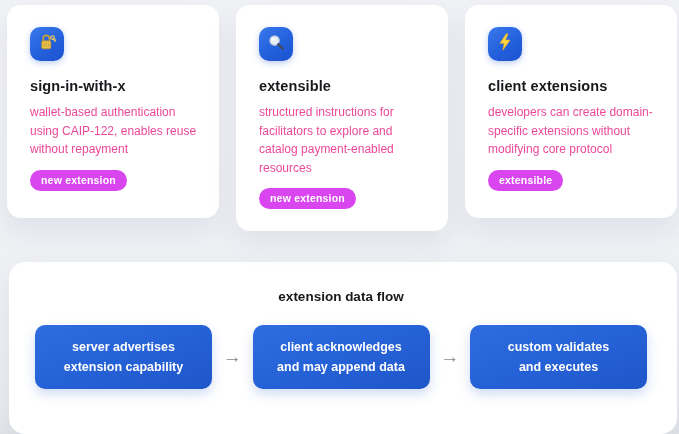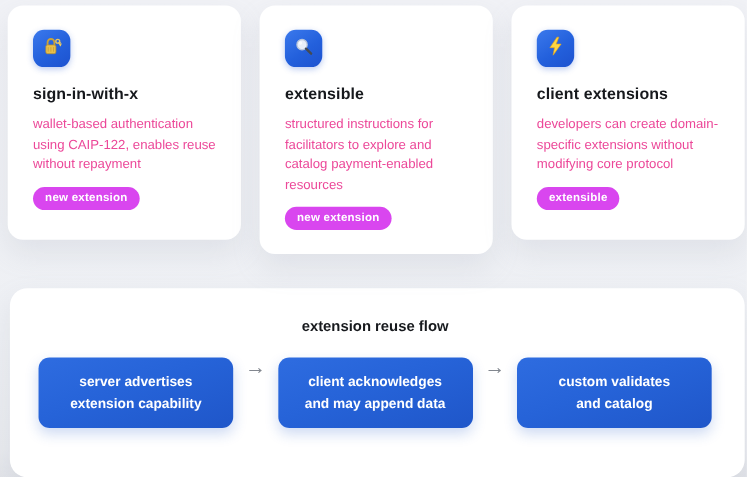--- a/index.html
+++ b/index.html
@@ -68,20 +68,21 @@
     padding: 27px 30px 0 26px;
   }
   .flow-title {
     text-align: center;
     font-size: 13.5px;
     font-weight: 700;
     color: #17191d;
   }
   .flow-row {
     display: flex;
+    align-items: center;
     justify-content: space-between;
     margin-top: 21px;
   }
   .flow-box {
     width: 177px;
     height: 64px;
     border-radius: 10px;
     background: linear-gradient(160deg, #2e6ce0 0%, #2663d8 45%, #1f56c9 100%);
     color: #ffffff;
     font-size: 12.5px;
@@ -151,36 +152,36 @@
       </span>
     </div>
     <div class="card-title">client extensions</div>
     <div class="card-desc">developers can create domain-specific extensions without modifying core protocol</div>
     <span class="badge">extensible</span>
   </div>
 
 </div>
 
 <div class="flow-card">
-  <div class="flow-title">extension reuse flow</div>
+  <div class="flow-title">extension data flow</div>
   <div class="flow-row">
 
     <div class="flow-box">
       <span>server advertises</span>
       <span>extension capability</span>
     </div>
 
     <div class="flow-arrow">→</div>
 
     <div class="flow-box">
       <span>client acknowledges</span>
       <span>and may append data</span>
     </div>
 
     <div class="flow-arrow">→</div>
 
     <div class="flow-box">
       <span>custom validates</span>
-      <span>and catalog</span>
+      <span>and executes</span>
     </div>
 
   </div>
 </div>
 
 </body></html>

